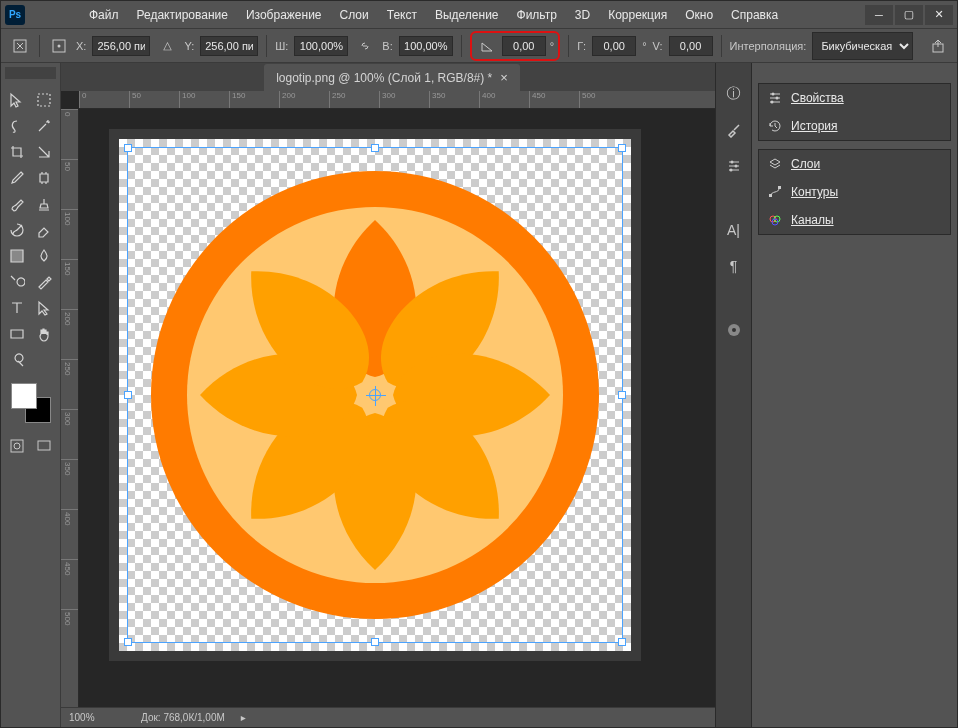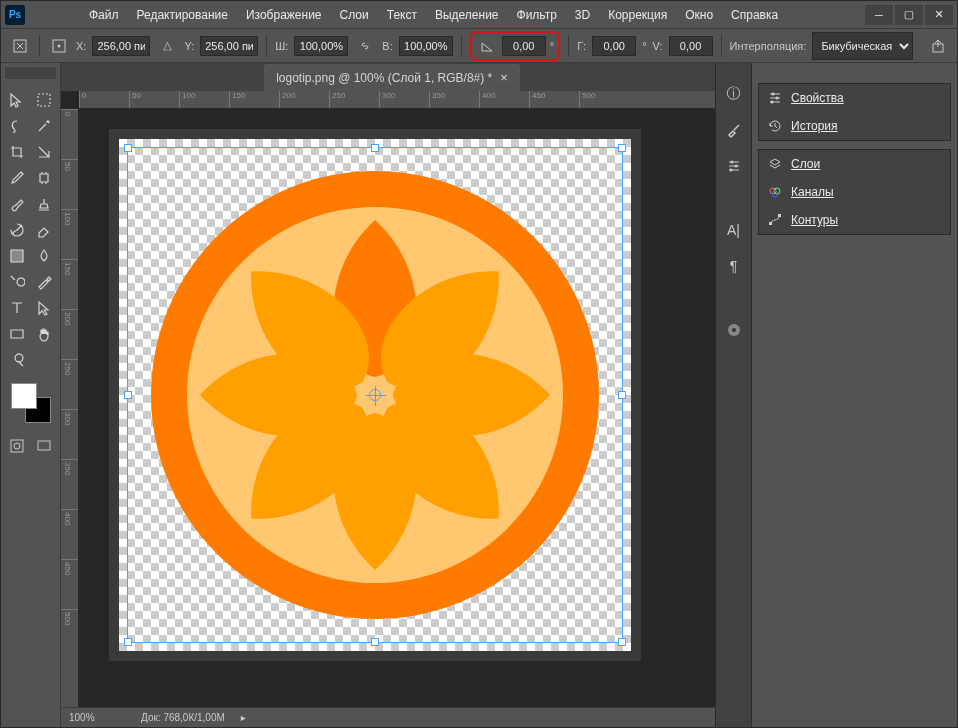--- a/index.html
+++ b/index.html
@@ -447,35 +447,35 @@
               <span class="panel-icon">
                 <svg width="14" height="14" viewBox="0 0 14 14">
                   <path d="M7 2 L12 5 L7 8 L2 5 Z M2 8 L7 11 L12 8" fill="none" stroke="#ccc"></path>
                 </svg>
               </span>
               <span>Слои</span>
             </div>
             <div class="panel-item">
               <span class="panel-icon">
                 <svg width="14" height="14" viewBox="0 0 14 14">
+                  <path d="M3 11 C3 5 11 9 11 3" fill="none" stroke="#ccc"></path>
+                  <rect x="1" y="9" width="3" height="3" fill="#ccc"></rect>
+                  <rect x="10" y="1" width="3" height="3" fill="#ccc"></rect>
+                </svg>
+              </span>
+              <span>Контуры</span>
+            </div>
+            <div class="panel-item">
+              <span class="panel-icon">
+                <svg width="14" height="14" viewBox="0 0 14 14">
                   <circle cx="5" cy="6" r="3" fill="none" stroke="#f55"></circle>
                   <circle cx="9" cy="6" r="3" fill="none" stroke="#5f5"></circle>
                   <circle cx="7" cy="9" r="3" fill="none" stroke="#55f"></circle>
                 </svg>
               </span>
               <span>Каналы</span>
             </div>
-            <div class="panel-item">
-              <span class="panel-icon">
-                <svg width="14" height="14" viewBox="0 0 14 14">
-                  <path d="M3 11 C3 5 11 9 11 3" fill="none" stroke="#ccc"></path>
-                  <rect x="1" y="9" width="3" height="3" fill="#ccc"></rect>
-                  <rect x="10" y="1" width="3" height="3" fill="#ccc"></rect>
-                </svg>
-              </span>
-              <span>Контуры</span>
-            </div>
           </div>
       </div>
     </div>
 
   </div>
 </div>
 
 </body></html>

